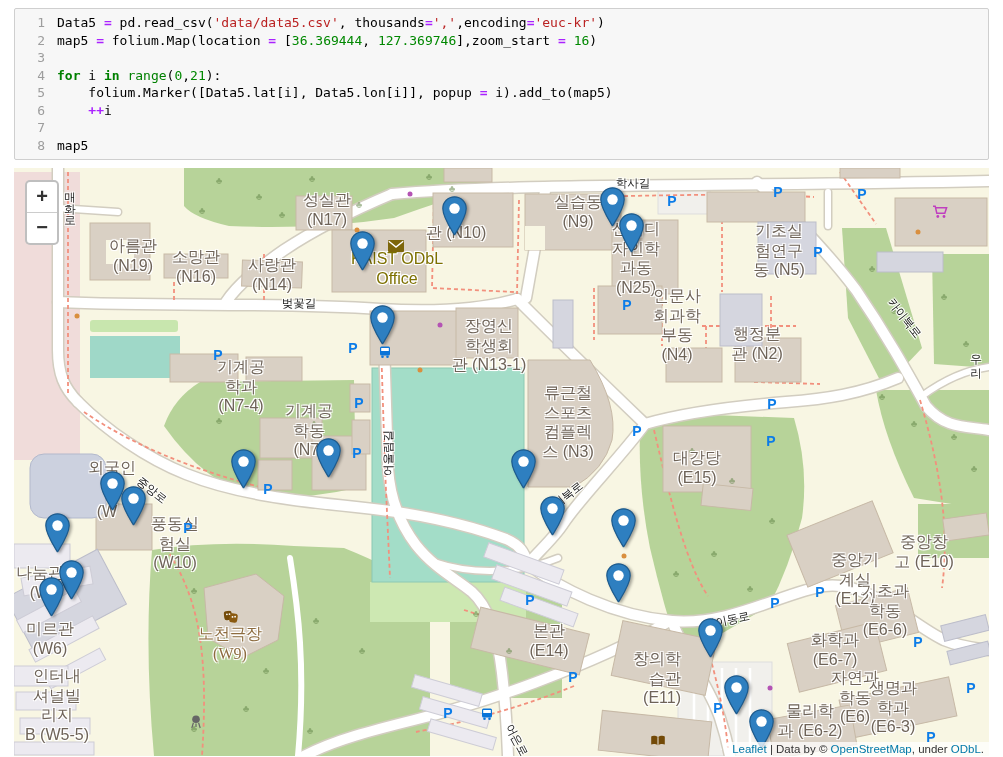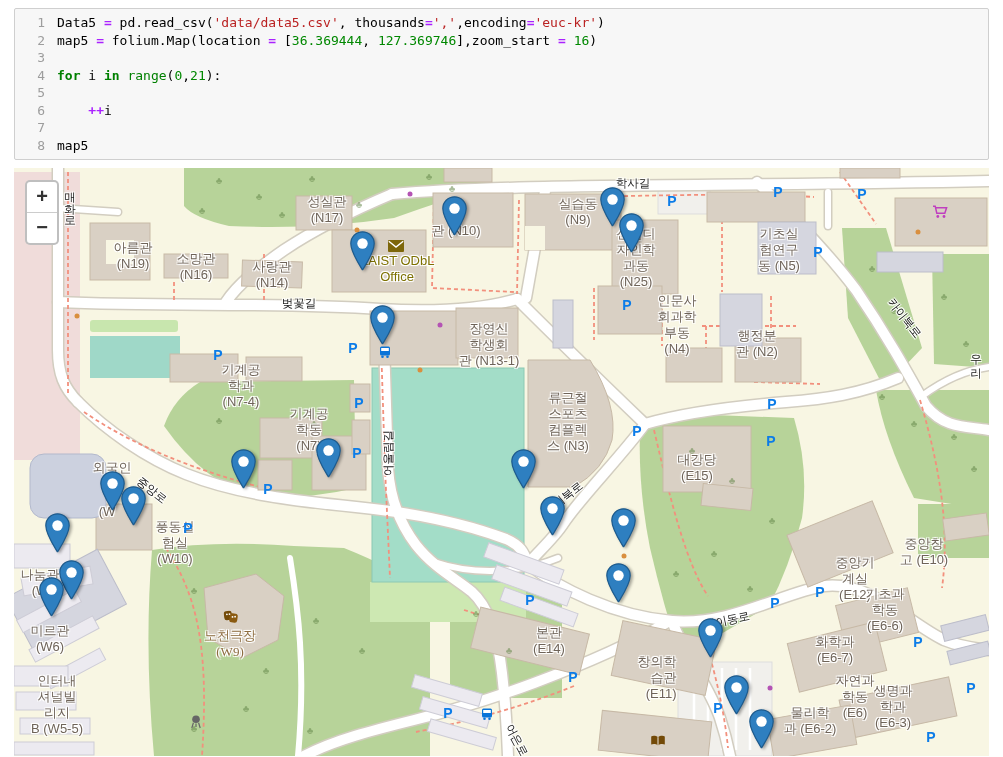--- a/index.html
+++ b/index.html
@@ -12,21 +12,21 @@
   .ln{width:30px;text-align:right;color:#9d9d9d;padding-right:12px;flex:none;user-select:none;}
   .tk-pl{color:#000}.tk-kw{color:#008000;font-weight:bold}.tk-st{color:#BA2121}
   .tk-nu{color:#080}.tk-op{color:#AA22FF;font-weight:bold}.tk-bi{color:#008000}
   
   #map{position:absolute;left:14px;top:168px;width:975px;height:588px;overflow:hidden;background:#f8f6e3;}
   #map svg.base{position:absolute;left:0;top:0;}
   #overlays{position:absolute;left:0;top:0;width:100%;height:100%;}
   .bld-lbl,.road-lbl{position:absolute;transform:translate(-50%,-50%);white-space:pre-line;text-align:center;
      line-height:1.22;z-index:3;pointer-events:none;
      text-shadow:-1px -1px 0 #fff,1px -1px 0 #fff,-1px 1px 0 #fff,1px 1px 0 #fff,0 0 3px #fff;}
-  .bld-lbl{font-size:13px;color:#6e6358;}
+  .bld-lbl{font-size:16px;color:#6e6358;}
   .bld-lbl.brown{color:#8d6c3f;font-family:Liberation Serif, serif;}
   .bld-lbl.olive{color:#7d7000;}
   .road-lbl{font-size:11.5px;color:#1a1a1a;font-weight:500;z-index:2;}
   .road-lbl.vert{writing-mode:vertical-rl;letter-spacing:1px;}
   .pin{position:absolute;z-index:5;filter:drop-shadow(2px 1px 1.5px rgba(0,0,0,.35));}
   .pk{position:absolute;z-index:4;color:#0c7ce8;font-weight:bold;font-size:14px;transform:translate(-50%,-50%);
       font-family:"Liberation Sans",sans-serif;}
   .micon{position:absolute;z-index:4;transform:translate(-50%,-50%);line-height:0;}
   .dot{position:absolute;z-index:4;width:5px;height:5px;border-radius:50%;transform:translate(-50%,-50%);}
   .dot.o{background:#d98f3f}.dot.p{background:#b453b4}
@@ -44,21 +44,21 @@
 <body>
 
 <div id="page">
 
   <div id="cell">
     <div>
         <div class="code-line"><span class="ln">1</span><span><span class="tk-pl">Data5 </span><span class="tk-op">=</span><span class="tk-pl"> pd.read_csv(</span><span class="tk-st">'data/data5.csv'</span><span class="tk-pl">, thousands</span><span class="tk-op">=</span><span class="tk-st">','</span><span class="tk-pl">,encoding</span><span class="tk-op">=</span><span class="tk-st">'euc-kr'</span><span class="tk-pl">)</span></span></div>
         <div class="code-line"><span class="ln">2</span><span><span class="tk-pl">map5 </span><span class="tk-op">=</span><span class="tk-pl"> folium.Map(location </span><span class="tk-op">=</span><span class="tk-pl"> [</span><span class="tk-nu">36.369444</span><span class="tk-pl">, </span><span class="tk-nu">127.369746</span><span class="tk-pl">],zoom_start </span><span class="tk-op">=</span><span class="tk-pl"> </span><span class="tk-nu">16</span><span class="tk-pl">)</span></span></div>
         <div class="code-line"><span class="ln">3</span><span>&nbsp;</span></div>
         <div class="code-line"><span class="ln">4</span><span><span class="tk-kw">for</span><span class="tk-pl"> i </span><span class="tk-kw">in</span><span class="tk-pl"> </span><span class="tk-bi">range</span><span class="tk-pl">(</span><span class="tk-nu">0</span><span class="tk-pl">,</span><span class="tk-nu">21</span><span class="tk-pl">):</span></span></div>
-        <div class="code-line"><span class="ln">5</span></div>
+        <div class="code-line"><span class="ln">5</span><span><span class="tk-pl">    folium.Marker([Data5.lat[i], Data5.lon[i]], popup </span><span class="tk-op">=</span><span class="tk-pl"> i).add_to(map5)</span></span></div>
         <div class="code-line"><span class="ln">6</span><span><span class="tk-pl">    </span><span class="tk-op">++</span><span class="tk-pl">i</span></span></div>
         <div class="code-line"><span class="ln">7</span><span>&nbsp;</span></div>
         <div class="code-line"><span class="ln">8</span><span><span class="tk-pl">map5</span></span></div>
       </div>
   </div>
 
   <div id="map">
 
     <svg class="base" width="975" height="588" viewBox="0 0 975 588">
       <rect width="975" height="588" fill="#f8f6e3"></rect>
@@ -498,14 +498,15 @@
             <path d="M12.5 0.8C6 0.8 0.8 6 0.8 12.5c0 8.6 10 23.6 11.2 25.8a0.6 0.6 0 0 0 1 0C14.2 36.1 24.2 21.1 24.2 12.5 24.2 6 19 0.8 12.5 0.8z" fill="#2e7fc0" stroke="#1d5a8c" stroke-width="1.2"></path>
             <circle cx="12.5" cy="12.5" r="5.2" fill="#fff"></circle>
           </svg></div>
       </div>
 
     <div id="zoomctl">
       <div class="zbtn">+</div>
       <div class="zbtn">−</div>
     </div>
 
+    <div id="attrib"><span class="lnk">Leaflet</span><span> | Data by © </span><span class="lnk">OpenStreetMap</span><span>, under </span><span class="lnk">ODbL</span><span>.</span></div>
   </div>
 </div>
 
 </body></html>

